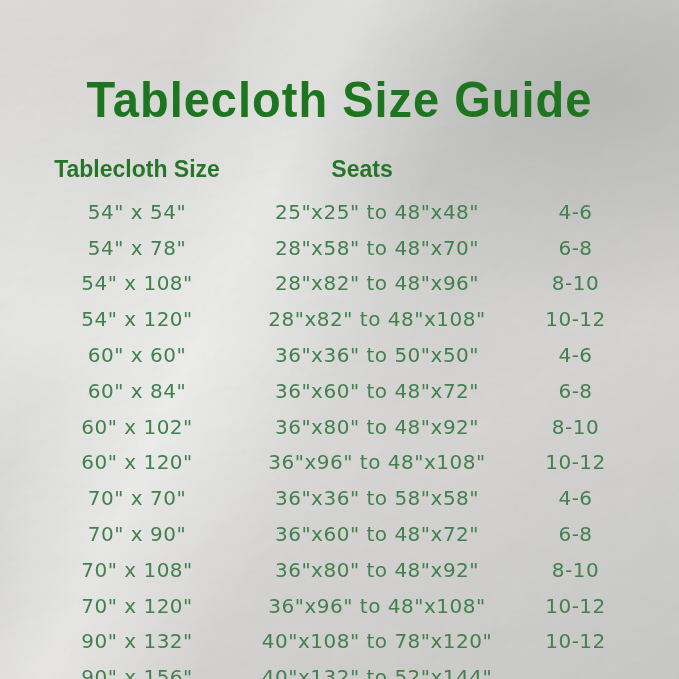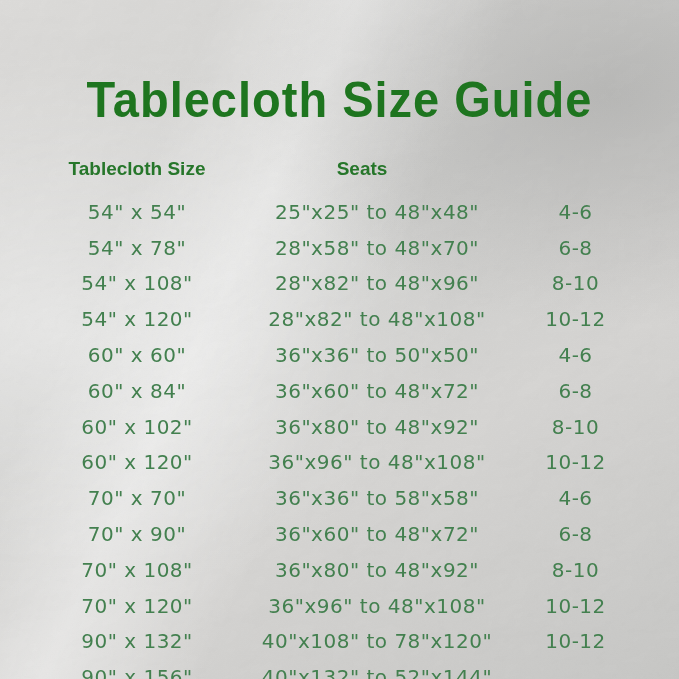--- a/index.html
+++ b/index.html
@@ -46,21 +46,21 @@
   .thead, .tr {
     display: grid;
     grid-template-columns: 252px 250px 177px;
     align-items: center;
   }
   .thead { height: 50px; }
   .tbody .tr { height: 35.8px; }
   .th {
     font-family: "Liberation Sans", sans-serif;
     font-weight: bold;
-    font-size: 19px;
+    font-size: 23px;
     color: var(--header-green);
     text-align: center;
     white-space: nowrap;
   }
   .td {
     font-size: 20px;
     color: var(--body-green);
     text-align: center;
     letter-spacing: 0.5px;
     white-space: nowrap;

